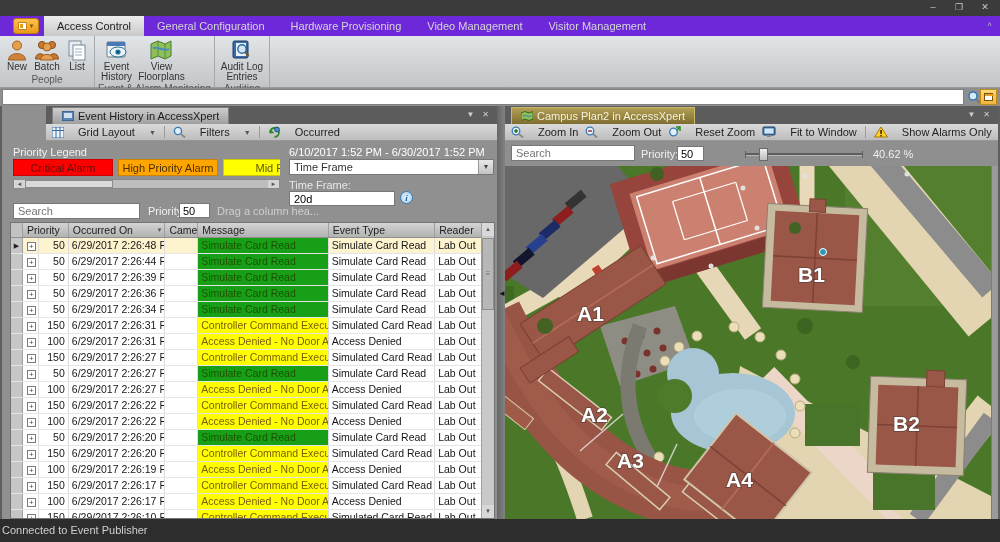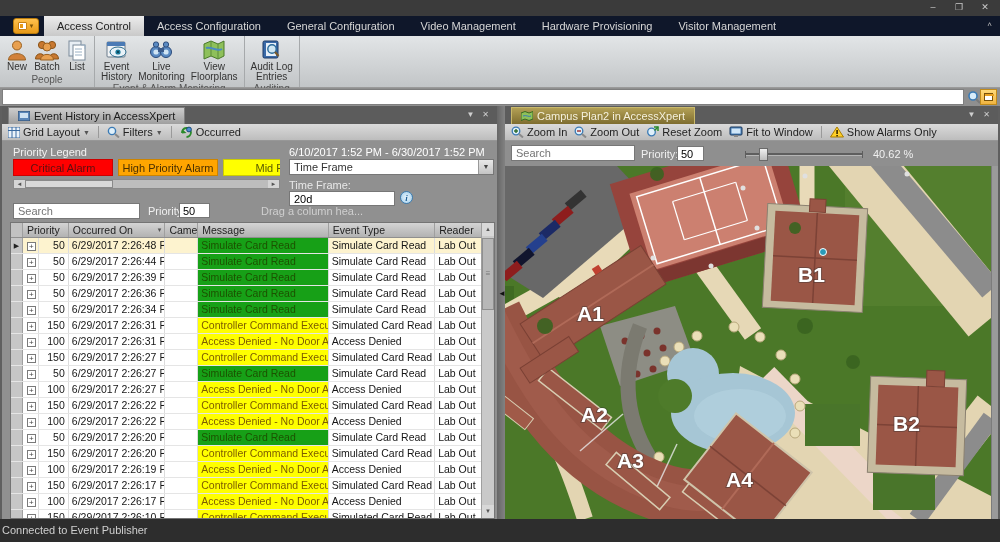--- a/index.html
+++ b/index.html
@@ -6,21 +6,21 @@
   html,body { width:1000px; height:542px; overflow:hidden; background:#222;
     font-family:"Liberation Sans", sans-serif; }
   .window { position:relative; width:1000px; height:542px; background:#6f6f6f; overflow:hidden; }
 
   
   .titlebar { position:absolute; left:0; top:0; width:1000px; height:16px; background:#3b3b3b; }
   .win-controls { position:absolute; right:6px; top:1px; display:flex; gap:8px; }
   .win-btn { width:18px; height:13px; color:#c9c9c9; font-size:9px; line-height:13px; text-align:center; cursor:default; }
 
   
-  .tabrow { position:absolute; left:0; top:16px; width:1000px; height:20px; background:#0f172a; }
+  .tabrow { position:absolute; left:0; top:16px; width:1000px; height:20px; background:#6d28d9; }
   .app-button { position:absolute; left:13px; top:2px; width:26px; height:16px; border-radius:3px;
     background:linear-gradient(#ffc14e,#e89a18); border:1px solid #b97c0d; display:flex; align-items:center; justify-content:center; gap:2px; }
   .app-button .glyph { width:9px; height:8px; background:#fff; border:1px solid #c87f10; border-radius:1px; position:relative; }
   .app-button .glyph:before { content:""; position:absolute; left:1px; top:1px; width:3px; height:4px; background:#e89a18; }
   .app-button .caret { font-size:6px; color:#7a5208; }
   .tabs { position:absolute; left:44px; top:0; height:20px; display:flex; }
   .rtab { padding:0 13px; height:20px; line-height:20px; font-size:11px; color:#d6d6d6; white-space:nowrap; }
   .rtab.active { background:linear-gradient(#ececec,#c9c9c9); color:#222; }
   .ribbon-collapse { position:absolute; right:8px; top:4px; color:#bbb; font-size:8px; }
 
@@ -41,30 +41,30 @@
   .search-go { position:absolute; left:967px; top:2px; width:14px; height:14px; }
   .layout-btn { position:absolute; right:3px; top:1px; width:17px; height:16px;
     background:linear-gradient(#ffd978,#f0b440); border:1px solid #c08a1a; display:flex; align-items:center; justify-content:center; }
   .layout-btn .g { width:9px; height:8px; border:1px solid #7a5208; background:#fff; position:relative; }
   .layout-btn .g:before { content:""; position:absolute; left:0; top:0; width:9px; height:2px; background:#e8a020; }
 
   
   .workspace { position:absolute; left:0; top:106px; width:1000px; height:413px; background:#5f5f5f; }
 
   
-  .left-panel { position:absolute; left:2px; top:0; width:495px; height:413px; background:#909090; }
+  .left-panel { position:absolute; left:2px; top:0; width:495px; height:413px; background:#909090;padding-left:44px; }
   .tabstrip { position:relative; height:18px; background:#5c5c5c; }
   .doc-tab { position:absolute; left:6px; top:1px; height:17px; display:flex; align-items:center; gap:4px;
     padding:0 9px; font-size:11px; border:1px solid #7f7f7f; border-bottom:none; }
   .doc-tab.gray { background:linear-gradient(#cdcdcd,#9f9f9f); color:#1b1b1b; }
   .doc-tab.gold { background:linear-gradient(#b3a055,#7e6d2f); color:#f5f1dd; border-color:#c9b96a; }
   .strip-ctrl { position:absolute; top:4px; display:flex; gap:8px; color:#cfcfcf; font-size:8px; }
   .panel-toolbar { height:17px; background:linear-gradient(#dadada,#bdbdbd); border-bottom:1px solid #979797;
     display:flex; align-items:center; font-size:11px; color:#222; padding-left:4px; gap:3px; }
-  .titem { display:flex; align-items:center; gap:3px; padding:0 2px; }
+  .titem { display:flex; align-items:center; gap:14px; padding:0 2px; }
   .titem .dd { font-size:7px; color:#555; }
   .tsep { width:1px; height:12px; background:#9a9a9a; margin:0 3px; }
 
   .lp-body { position:absolute; left:0; top:35px; right:0; bottom:0; background:#909090; }
   .legend-title { position:absolute; left:11px; top:5px; font-size:11px; color:#f2f2f2; }
   .legend-wrap { position:absolute; left:11px; top:18px; width:267px; height:17px; overflow:hidden; display:flex; gap:5px; }
   .legend-item { flex:none; height:17px; font-size:11px; text-align:center; line-height:17px; border:1px solid #00000033; }
   .legend-item.i0 { width:100px; color:#5c1010; }
   .legend-item.i1 { width:100px; color:#4a3000; }
   .legend-item.i2 { width:120px; color:#5a5a00; }
@@ -82,21 +82,21 @@
     font-size:11px; padding:0 4px; font-family:inherit; }
   .info-icon { position:absolute; left:398px; top:50px; width:13px; height:13px; border-radius:50%;
     background:radial-gradient(#eaf6ff,#9ecbe8); border:1px solid #3c7cb0; color:#1d5e94; font-size:9px; font-weight:bold;
     text-align:center; line-height:12px; font-family:"Liberation Serif",serif; font-style:italic; }
   .lp-search { position:absolute; left:11px; top:62px; width:127px; height:16px; background:#fff; border:1px solid #777;
     font-size:11px; padding:0 4px; font-family:inherit; }
   .pri-label { position:absolute; font-size:11px; color:#f0f0f0; }
   .lp-pri-label { left:146px; top:64px; }
   .lp-pri-input { position:absolute; left:177px; top:62px; width:31px; height:15px; background:#fff; border:1px solid #777;
     font-size:11px; padding:0 3px; font-family:inherit; }
-  .drag-hint { position:absolute; left:215px; top:64px; font-size:11px; color:#cfcfcf; white-space:nowrap;margin-left:44px; }
+  .drag-hint { position:absolute; left:215px; top:64px; font-size:11px; color:#cfcfcf; white-space:nowrap; }
 
   
   .grid { position:absolute; left:8px; top:81px; width:485px; bottom:0; background:#fff; border:1px solid #747474; display:flex; flex-direction:column; overflow:hidden; }
   .grid-inner { display:flex; flex:1; overflow:hidden; }
   .grid-cols { flex:1; overflow:hidden; }
   .grid-header { display:flex; height:15px; background:linear-gradient(#d4d4d4,#b2b2b2); border-bottom:1px solid #8f8f8f;
     font-size:10.5px; color:#1d1d1d; }
   .gh { border-right:1px solid #9f9f9f; padding:0 4px; line-height:14px; white-space:nowrap; overflow:hidden; position:relative; }
   .gh.sorted:after { content:"▾"; position:absolute; right:3px; top:0; font-size:7px; color:#555; }
   .grid-row { display:flex; height:16px; background:#fff; border-bottom:1px solid #e5e5e5; font-size:10.5px; color:#161616; }
@@ -157,24 +157,23 @@
     </div>
   </div>
 
   <div class="tabrow">
     <div class="app-button">
       <span class="glyph"></span>
       <span class="caret">▼</span>
     </div>
     <div class="tabs">
       <div class="rtab active">Access Control</div>
-      <div class="rtab">Access Configuration</div>
       <div class="rtab">General Configuration</div>
+      <div class="rtab">Hardware Provisioning</div>
       <div class="rtab">Video Management</div>
-      <div class="rtab">Hardware Provisioning</div>
       <div class="rtab">Visitor Management</div>
     </div>
     <div class="ribbon-collapse">˄</div>
   </div>
 
   <div class="ribbon">
     <div class="rgroup">
       <div class="rbuttons">
         <div class="rbtn">
           <span class="ric">
@@ -222,35 +221,20 @@
             <svg class="micon" width="24" height="22">
                 <rect x="2" y="3" width="18" height="15" rx="1" fill="#f2f4f6" stroke="#6a7a8a"></rect>
                 <rect x="2" y="3" width="18" height="4" fill="#4a7ab5"></rect>
                 <ellipse cx="13" cy="13" rx="8" ry="5" fill="#e8f2f8" stroke="#2a6a8a"></ellipse>
                 <circle cx="13" cy="13" r="2.6" fill="#1a7a9a"></circle>
                 <circle cx="13" cy="13" r="1" fill="#083a4a"></circle>
               </svg>
           </span>
           <span class="rlb">Event
 History</span>
-        </div>
-        <div class="rbtn">
-          <span class="ric">
-            <svg class="micon" width="26" height="22">
-                <circle cx="8" cy="13" r="5.5" fill="#5a8ac2" stroke="#2a4a7a"></circle>
-                <circle cx="18" cy="13" r="5.5" fill="#5a8ac2" stroke="#2a4a7a"></circle>
-                <circle cx="8" cy="13" r="2.6" fill="#cfe4f4"></circle>
-                <circle cx="18" cy="13" r="2.6" fill="#cfe4f4"></circle>
-                <rect x="10" y="9" width="6" height="4" fill="#3a5a8a"></rect>
-                <rect x="5.5" y="3" width="5" height="5" rx="2" fill="#5a8ac2" stroke="#2a4a7a"></rect>
-                <rect x="15.5" y="3" width="5" height="5" rx="2" fill="#5a8ac2" stroke="#2a4a7a"></rect>
-              </svg>
-          </span>
-          <span class="rlb">Live
-Monitoring</span>
         </div>
         <div class="rbtn">
           <span class="ric">
             <svg class="micon" width="24" height="22">
                 <path d="M2 5 L9 2 L16 5 L22 2 L22 17 L16 20 L9 17 L2 20 Z" fill="#8ec05a" stroke="#4a7a2a"></path>
                 <path d="M9 2 L9 17" stroke="#5a8a3a"></path>
                 <path d="M16 5 L16 20" stroke="#5a8a3a"></path>
                 <path d="M4 9 C9 7 15 13 20 10" stroke="#4a8ac0" stroke-width="2" fill="none"></path>
               </svg>
           </span>

